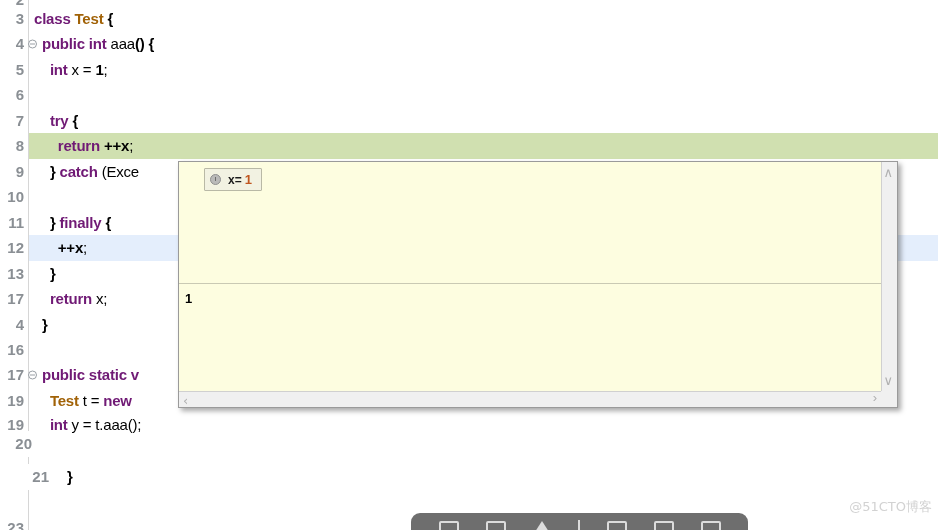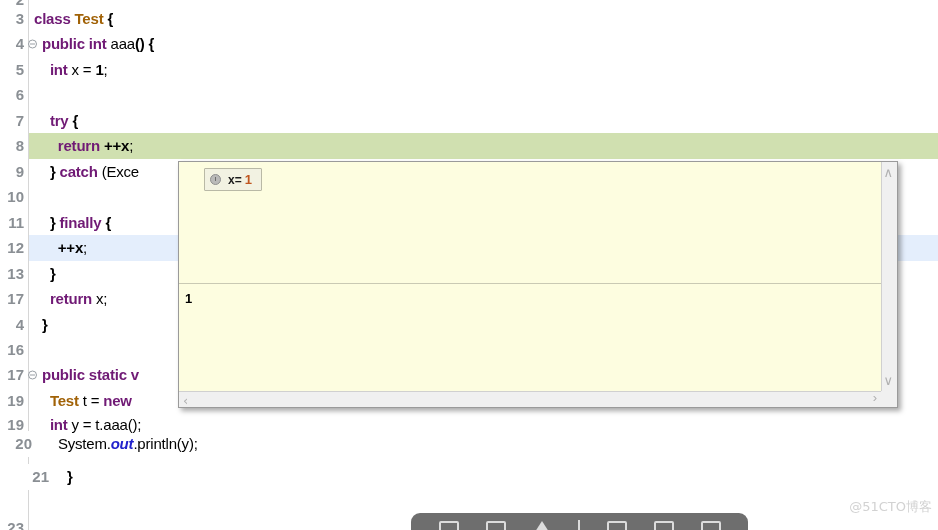--- a/index.html
+++ b/index.html
@@ -220,21 +220,20 @@
       <div class="code-line" style="top: 388px;">
         <div class="gutter">19</div>
         <div class="code-text"><span class="plain">    </span><span class="type">Test</span><span class="plain"> t = </span><span class="kw">new </span></div>
       </div>
       <div class="code-line" style="top: 412px;">
         <div class="gutter">19</div>
         <div class="code-text"><span class="plain">    </span><span class="kw">int </span><span class="plain">y = t.aaa();</span></div>
       </div>
       <div class="code-line" style="top: 431px; margin-left: 8px;">
         <div class="gutter">20</div>
-        <div class="code-text"><span class="plain">    </span><span class="plain">System.</span><span class="fld">out</span><span class="plain">.println(y);</span></div>
       </div>
       <div class="code-line" style="top: 464px; padding-left: 25px;">
         <div class="gutter">21</div>
         <div class="code-text"><span class="plain">  </span><span class="brace">}</span></div>
       </div>
       <div class="code-line" style="top: 490px; margin-top: 40px;">
         <div class="gutter">22</div>
         <div class="code-text"><span class="brace">}</span></div>
       </div>
       <div class="code-line" style="top: 515px;">

